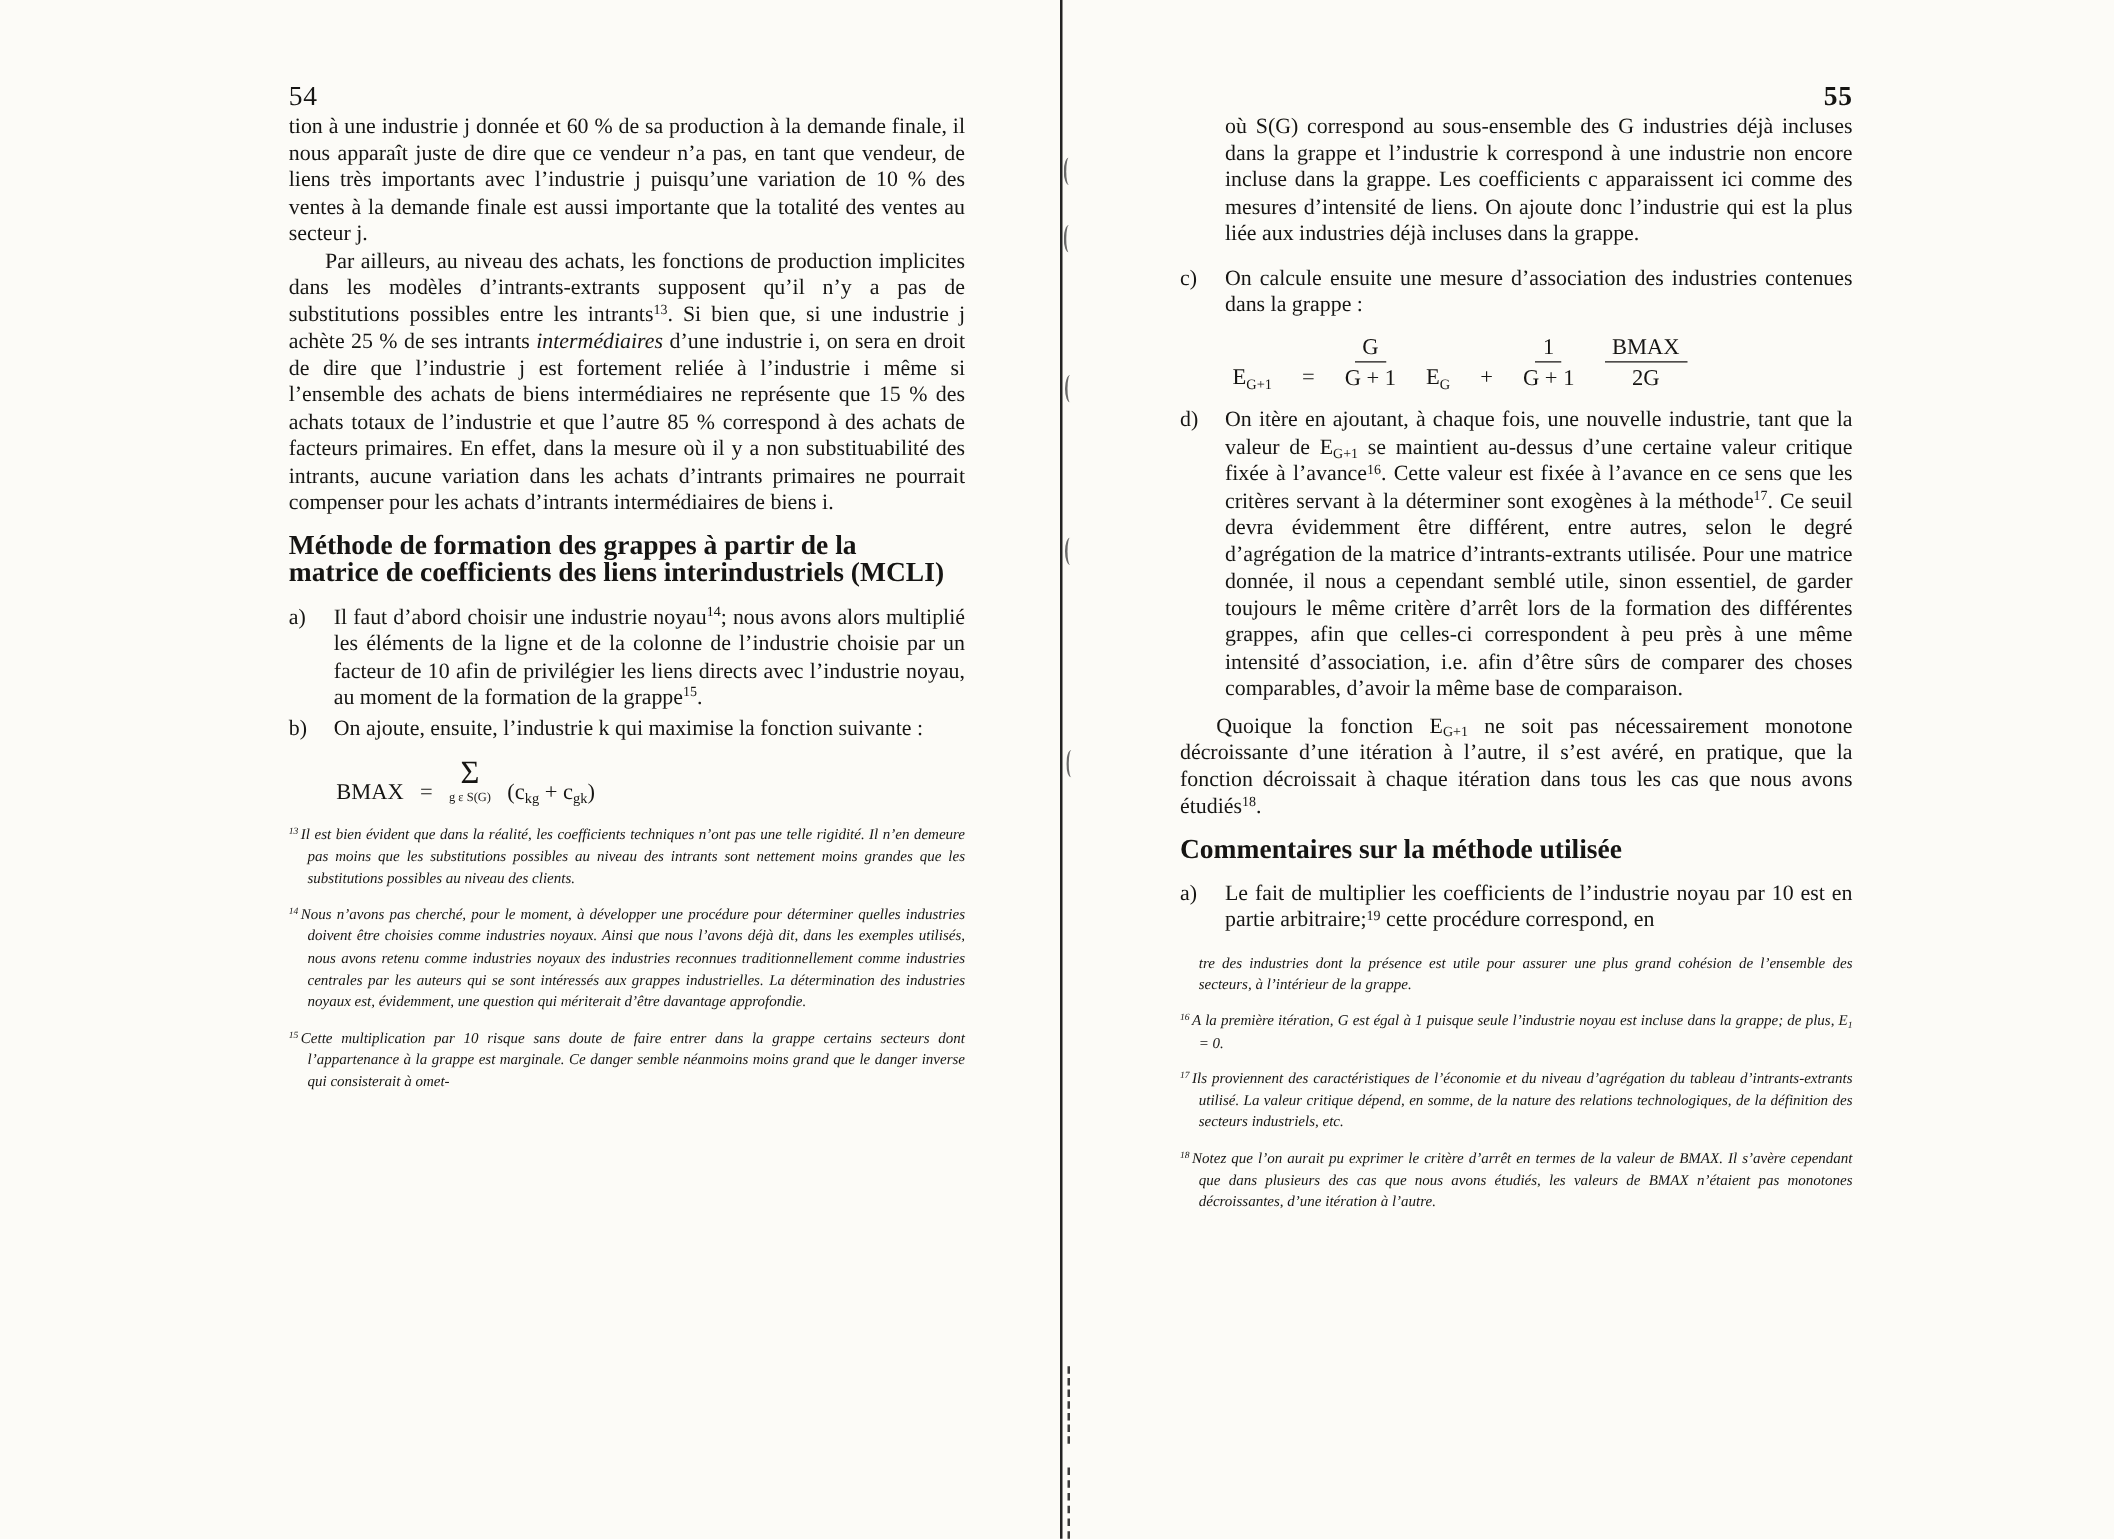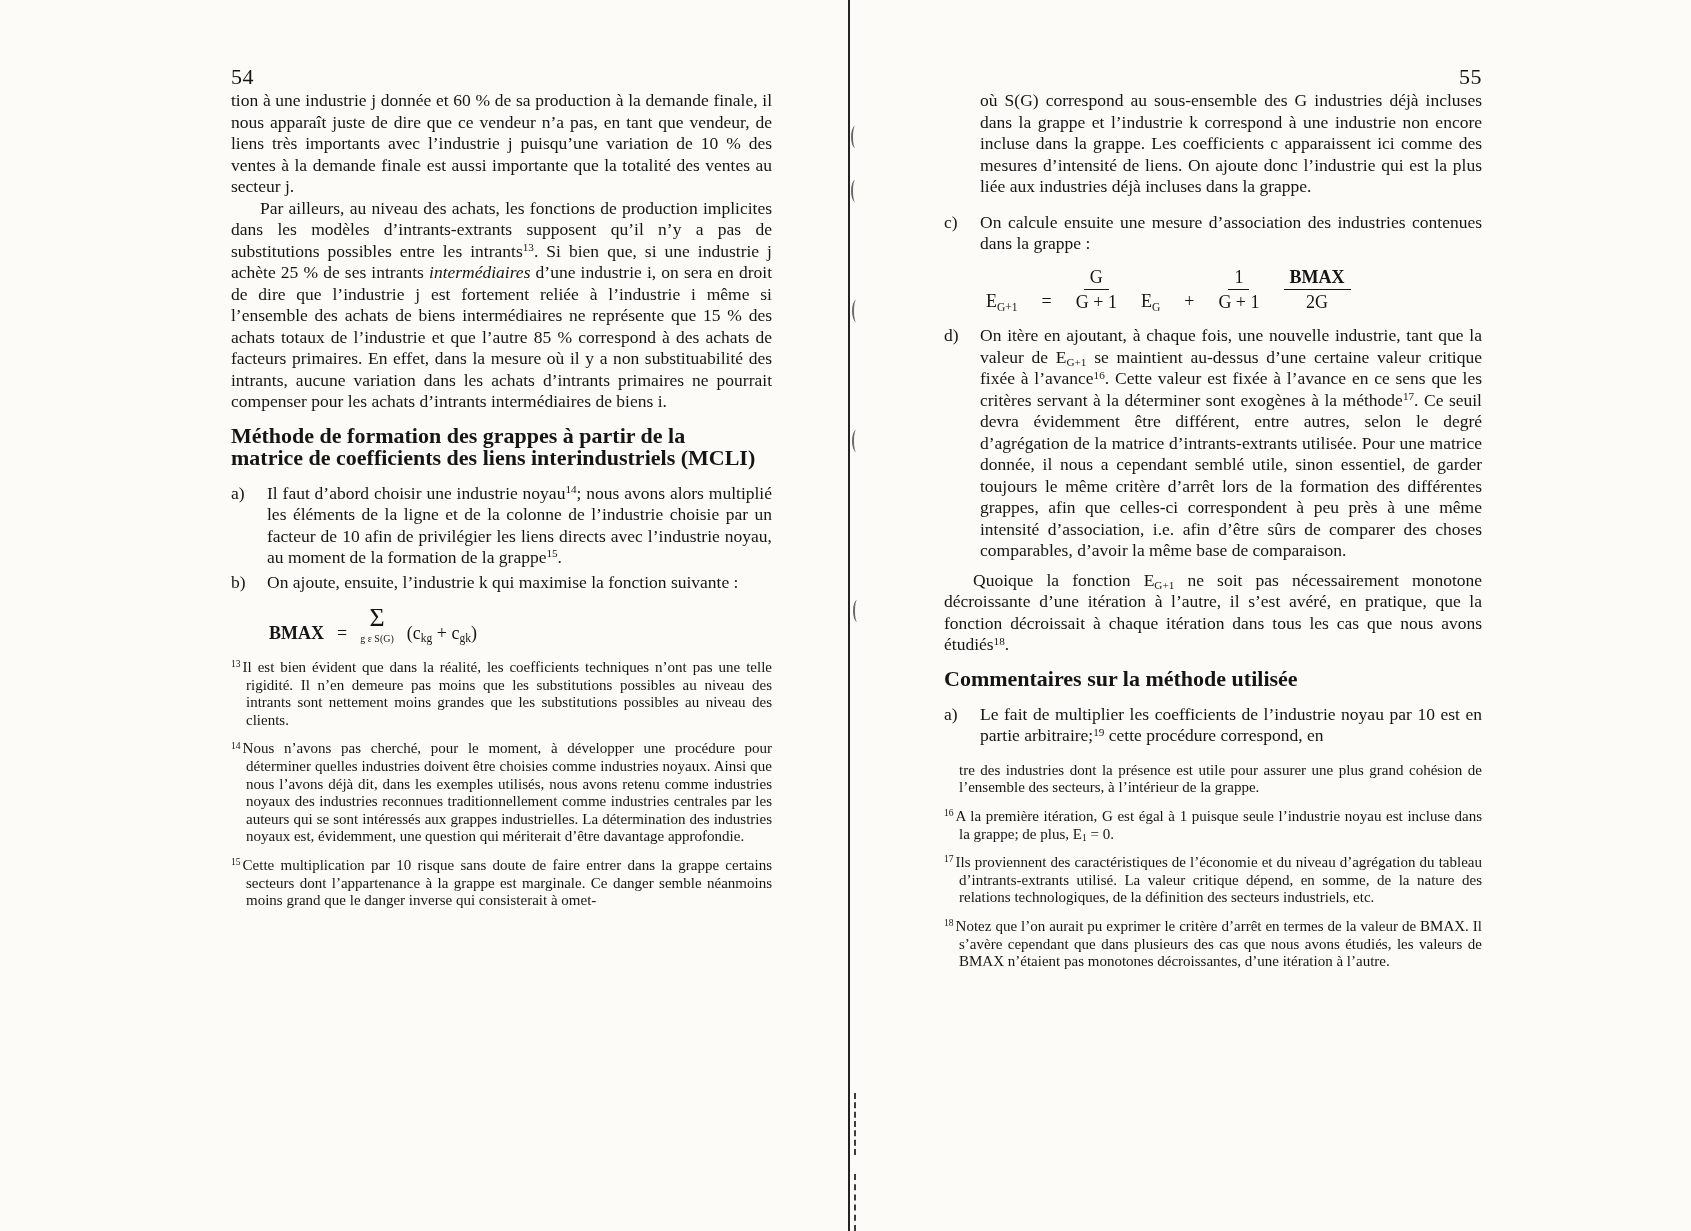--- a/index.html
+++ b/index.html
@@ -12,21 +12,21 @@
     position: relative;
     overflow: hidden;
   }
 
   
   .page { position: absolute; top: 64px; }
   .page--left  { left: 231px; width: 541px; }
   .page--right { left: 944px; width: 538px; }
 
   .page-number { font-size: 22px; letter-spacing: .5px; }
-  .page--right .page-number { text-align: right; }
+  .page--right .page-number { text-align: right; font-weight: bold; }
 
   .body-text {
     font-size: 17.5px;
     line-height: 21.5px;
     text-align: justify;
     margin: 0;
   }
   .p-first { }
   .indent { text-indent: 29px; }
   .it { font-style: italic; }
@@ -45,38 +45,39 @@
   .cont-indent { margin-left: 36px; }
 
   
   .formula {
     display: flex; align-items: flex-end;
     font-size: 18px;
     margin: 12px 0 12px 38px;
   }
   .formula-bmax { gap: 13px; }
   .formula-e { gap: 24px; margin-left: 42px; margin-top: 13px; margin-bottom: 13px; }
-  .f-bold { font-weight: 700; }
+  .f-bold { font-weight: 400; }
   .sigma-col { display: inline-flex; flex-direction: column; align-items: center; }
   .sigma { font-size: 26px; line-height: 26px; }
   .sigma-under { font-size: 10px; margin-top: 2px; }
   .frac { display: inline-flex; flex-direction: column; align-items: center; line-height: 1.05; }
   .frac .num { padding: 0 6px 3px; border-bottom: 1.6px solid #161513; }
   .frac .den { padding-top: 3px; }
   .f-var { white-space: nowrap; }
 
   
   .footnotes { margin-top: 15px; }
   .footnote {
-    font-size: 15px;
+    font-size: 12px;
     line-height: 17.6px;
     text-align: justify;
     padding-left: 15px;
     text-indent: -15px;
     margin: 11px 0 0 0;
+    font-style: italic;
   }
   .footnote:first-child { margin-top: 0; }
   .footnote.no-marker { text-indent: 0; }
   .fn-marker { margin-right: 2px; }
 
   
   .gutter-line { position: absolute; left: 848px; top: 0; width: 2px; height: 1231px; background: #232323; }
   .gutter-dash { position: absolute; left: 854px; width: 0; border-left: 2.5px dashed #3c3c3c; }
   .gutter-dash.gd1 { top: 1093px; height: 62px; }
   .gutter-dash.gd2 { top: 1174px; height: 57px; }

